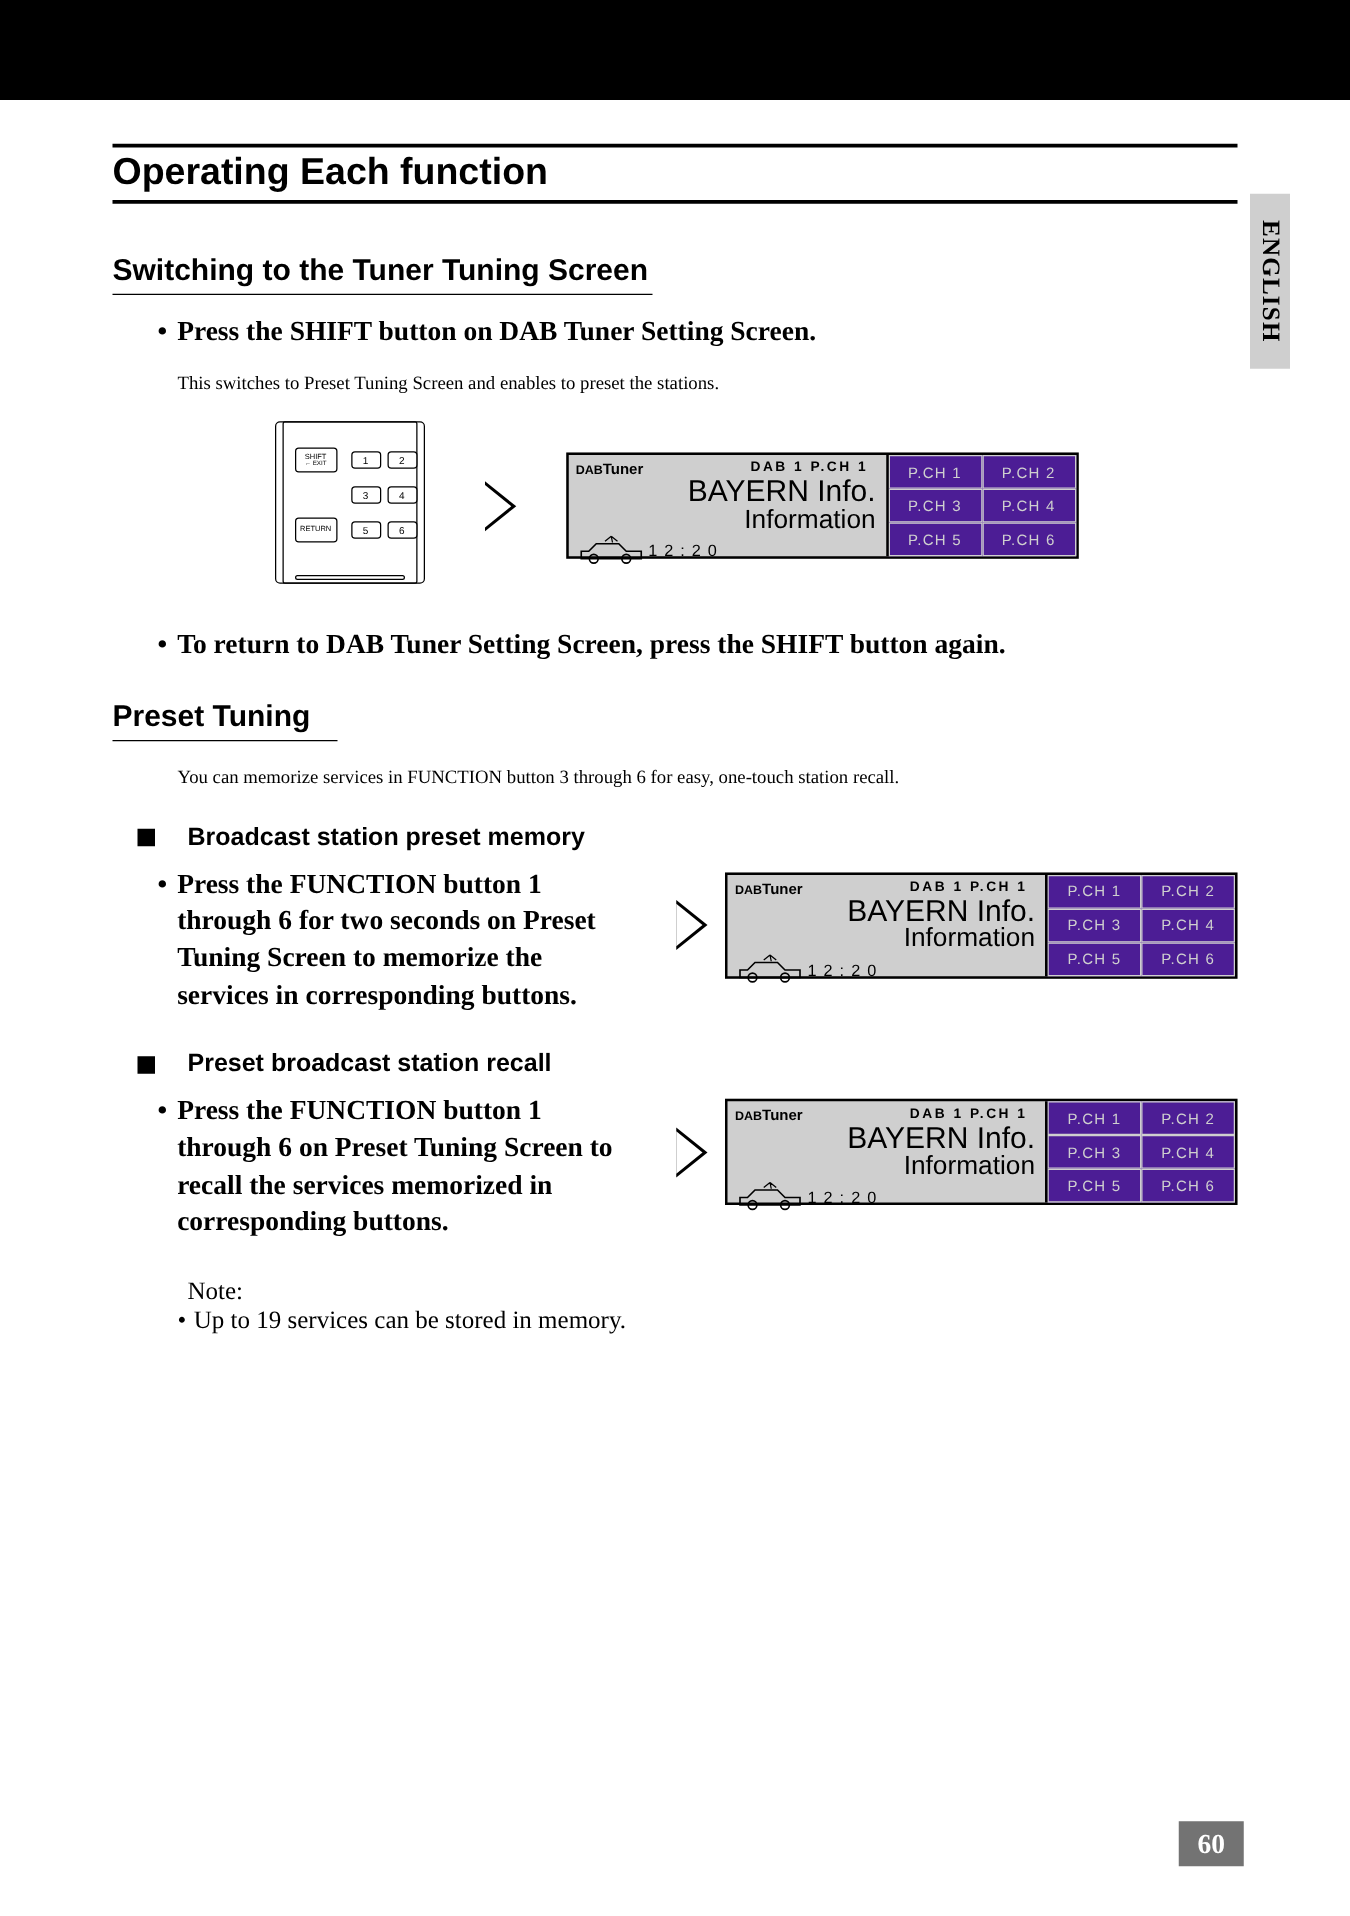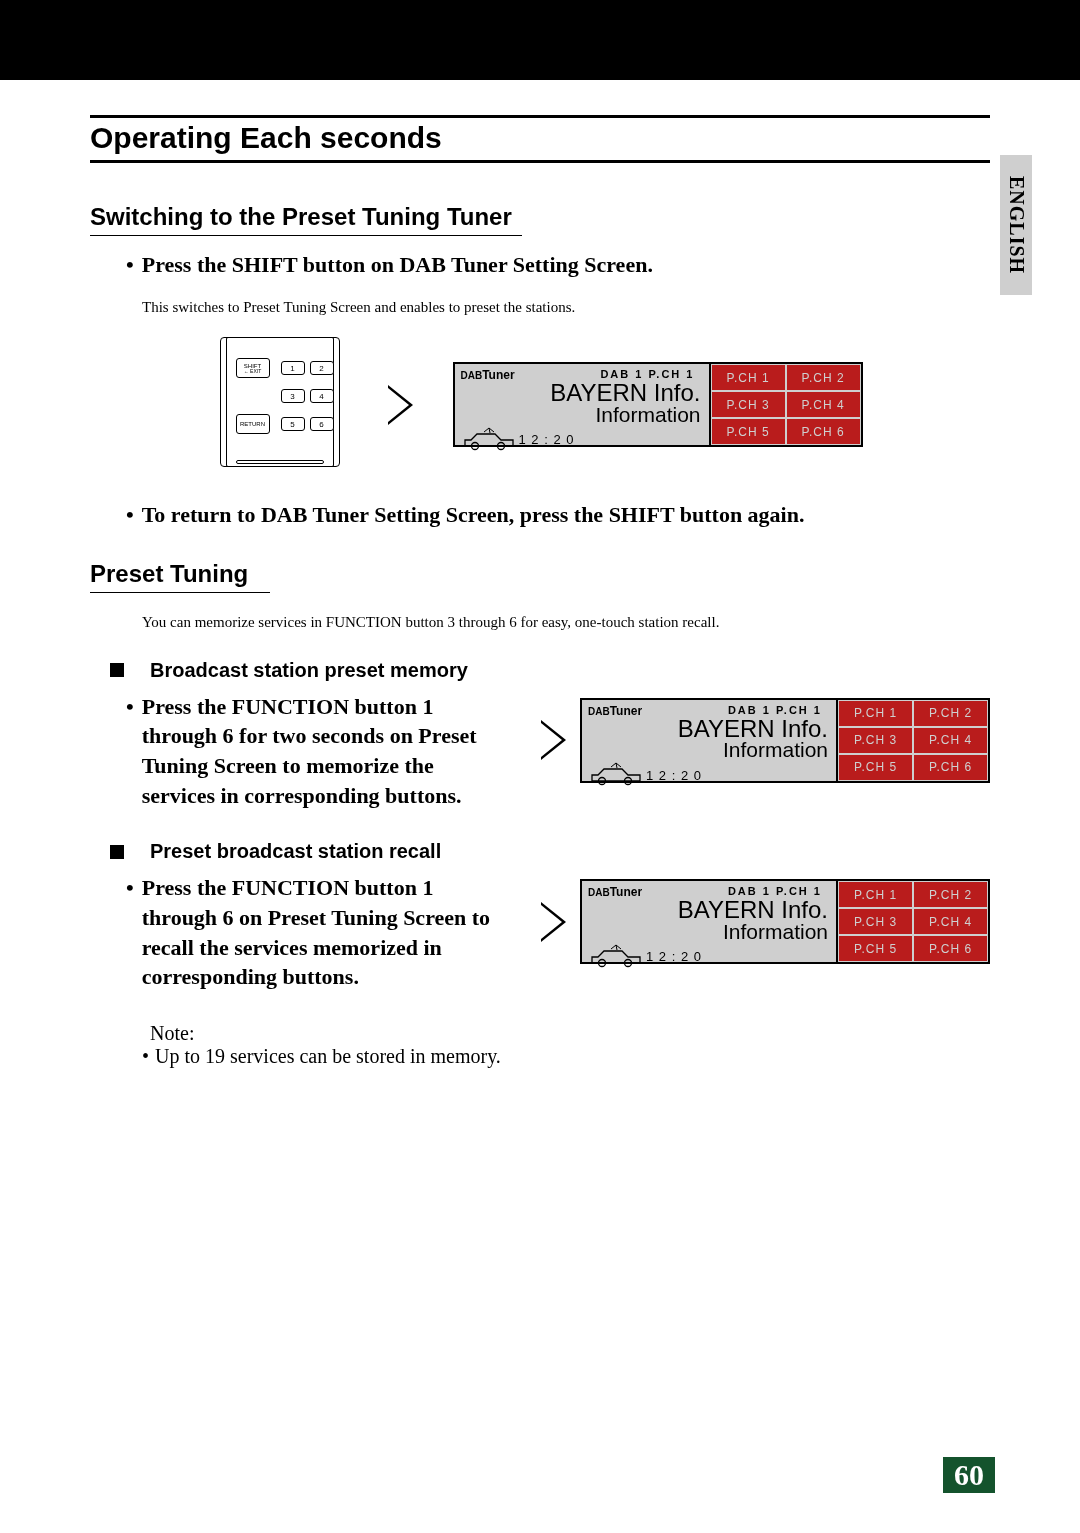--- a/index.html
+++ b/index.html
@@ -172,21 +172,21 @@
     overflow: visible;
   }
   .lcd-time { font-size: 13px; font-family: sans-serif; letter-spacing: 1px; }
   .lcd-right {
     width: 150px;
     display: grid;
     grid-template-columns: 1fr 1fr;
     grid-template-rows: 1fr 1fr 1fr;
   }
   .lcd-btn {
-    background: #b91c1c;
+    background: #4c1d95;
     color: #cfcfcf;
     font-family: sans-serif;
     font-size: 12px;
     text-align: center;
     display: flex;
     align-items: center;
     justify-content: center;
     border: 1px solid #cfcfcf;
     letter-spacing: 1px;
   }
@@ -221,44 +221,44 @@
   }
   .note-item {
     font-size: 20px;
     margin-left: 52px;
     display: flex; gap: 6px;
   }
   .page-num {
     position: absolute;
     bottom: 40px;
     right: 85px;
-    background: #14532d;
+    background: #737373;
     color: #fff;
     font-family: "Times New Roman", serif;
     font-weight: bold;
-    font-size: 30px;
+    font-size: 22px;
     width: 52px;
     height: 36px;
     display: flex;
     align-items: center;
     justify-content: center;
   }
 </style>
 </head>
 <body>
 
 <div class="black-band"></div>
 
 <div class="side-tab">ENGLISH</div>
 
 <div class="content">
 
-  <h1 class="section-title">Operating Each seconds</h1>
-
-  <h2 class="sub-title">Switching to the Preset Tuning Tuner</h2>
+  <h1 class="section-title">Operating Each function</h1>
+
+  <h2 class="sub-title">Switching to the Tuner Tuning Screen</h2>
 
   <div class="bullet-bold">
     <span class="dot">•</span>
     <span>Press the SHIFT button on DAB Tuner Setting Screen.</span>
   </div>
   <div class="body-text">This switches to Preset Tuning Screen and enables to preset the stations.</div>
 
   <div class="figure-row">
 
     <div class="remote-diagram">

